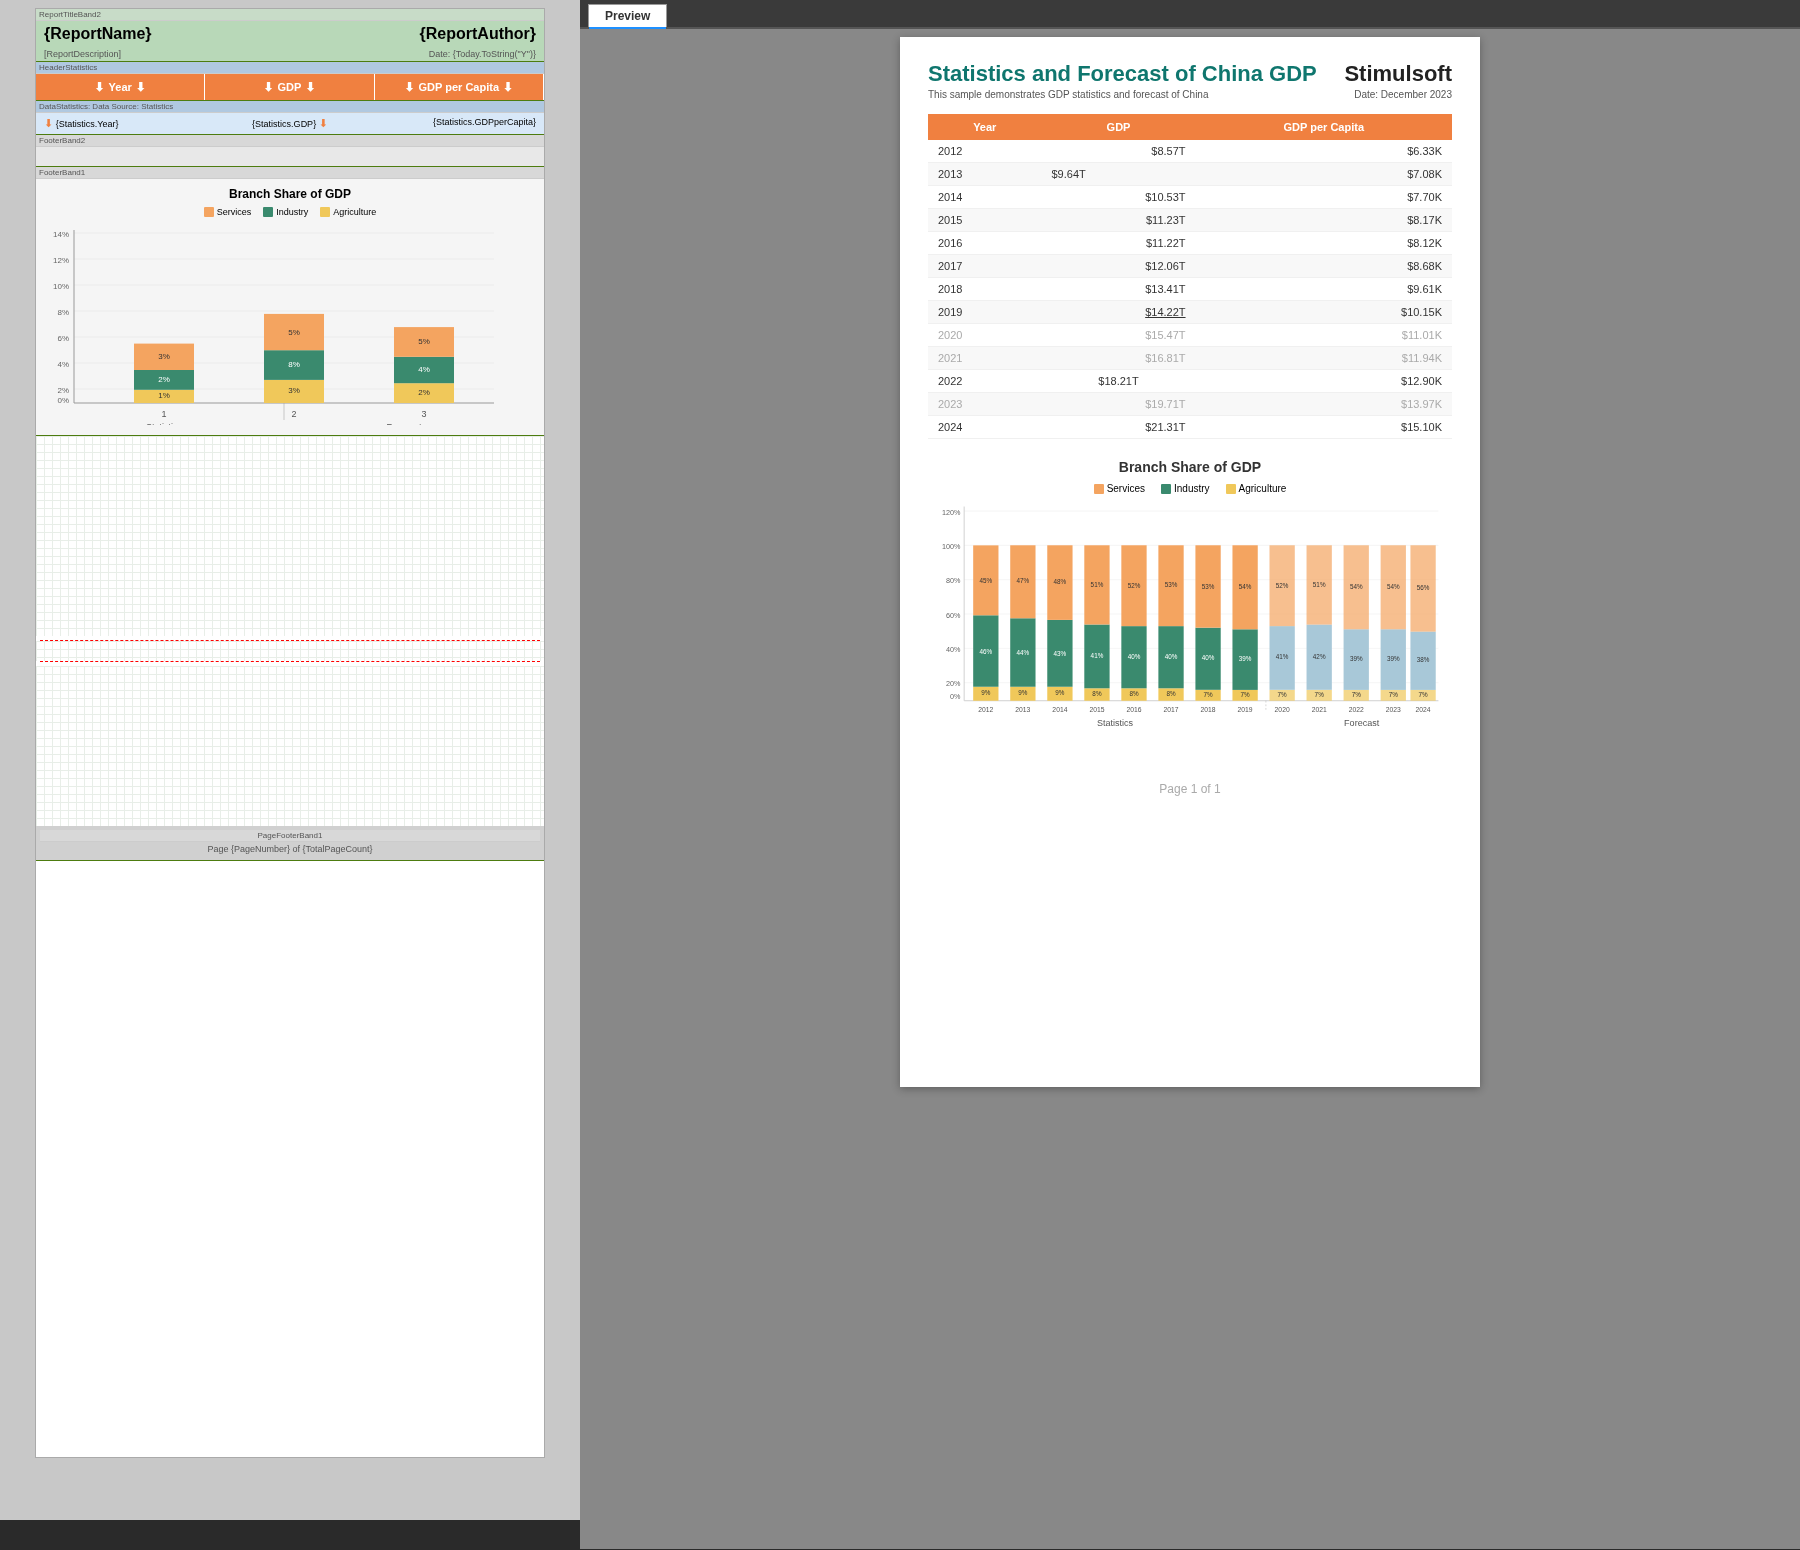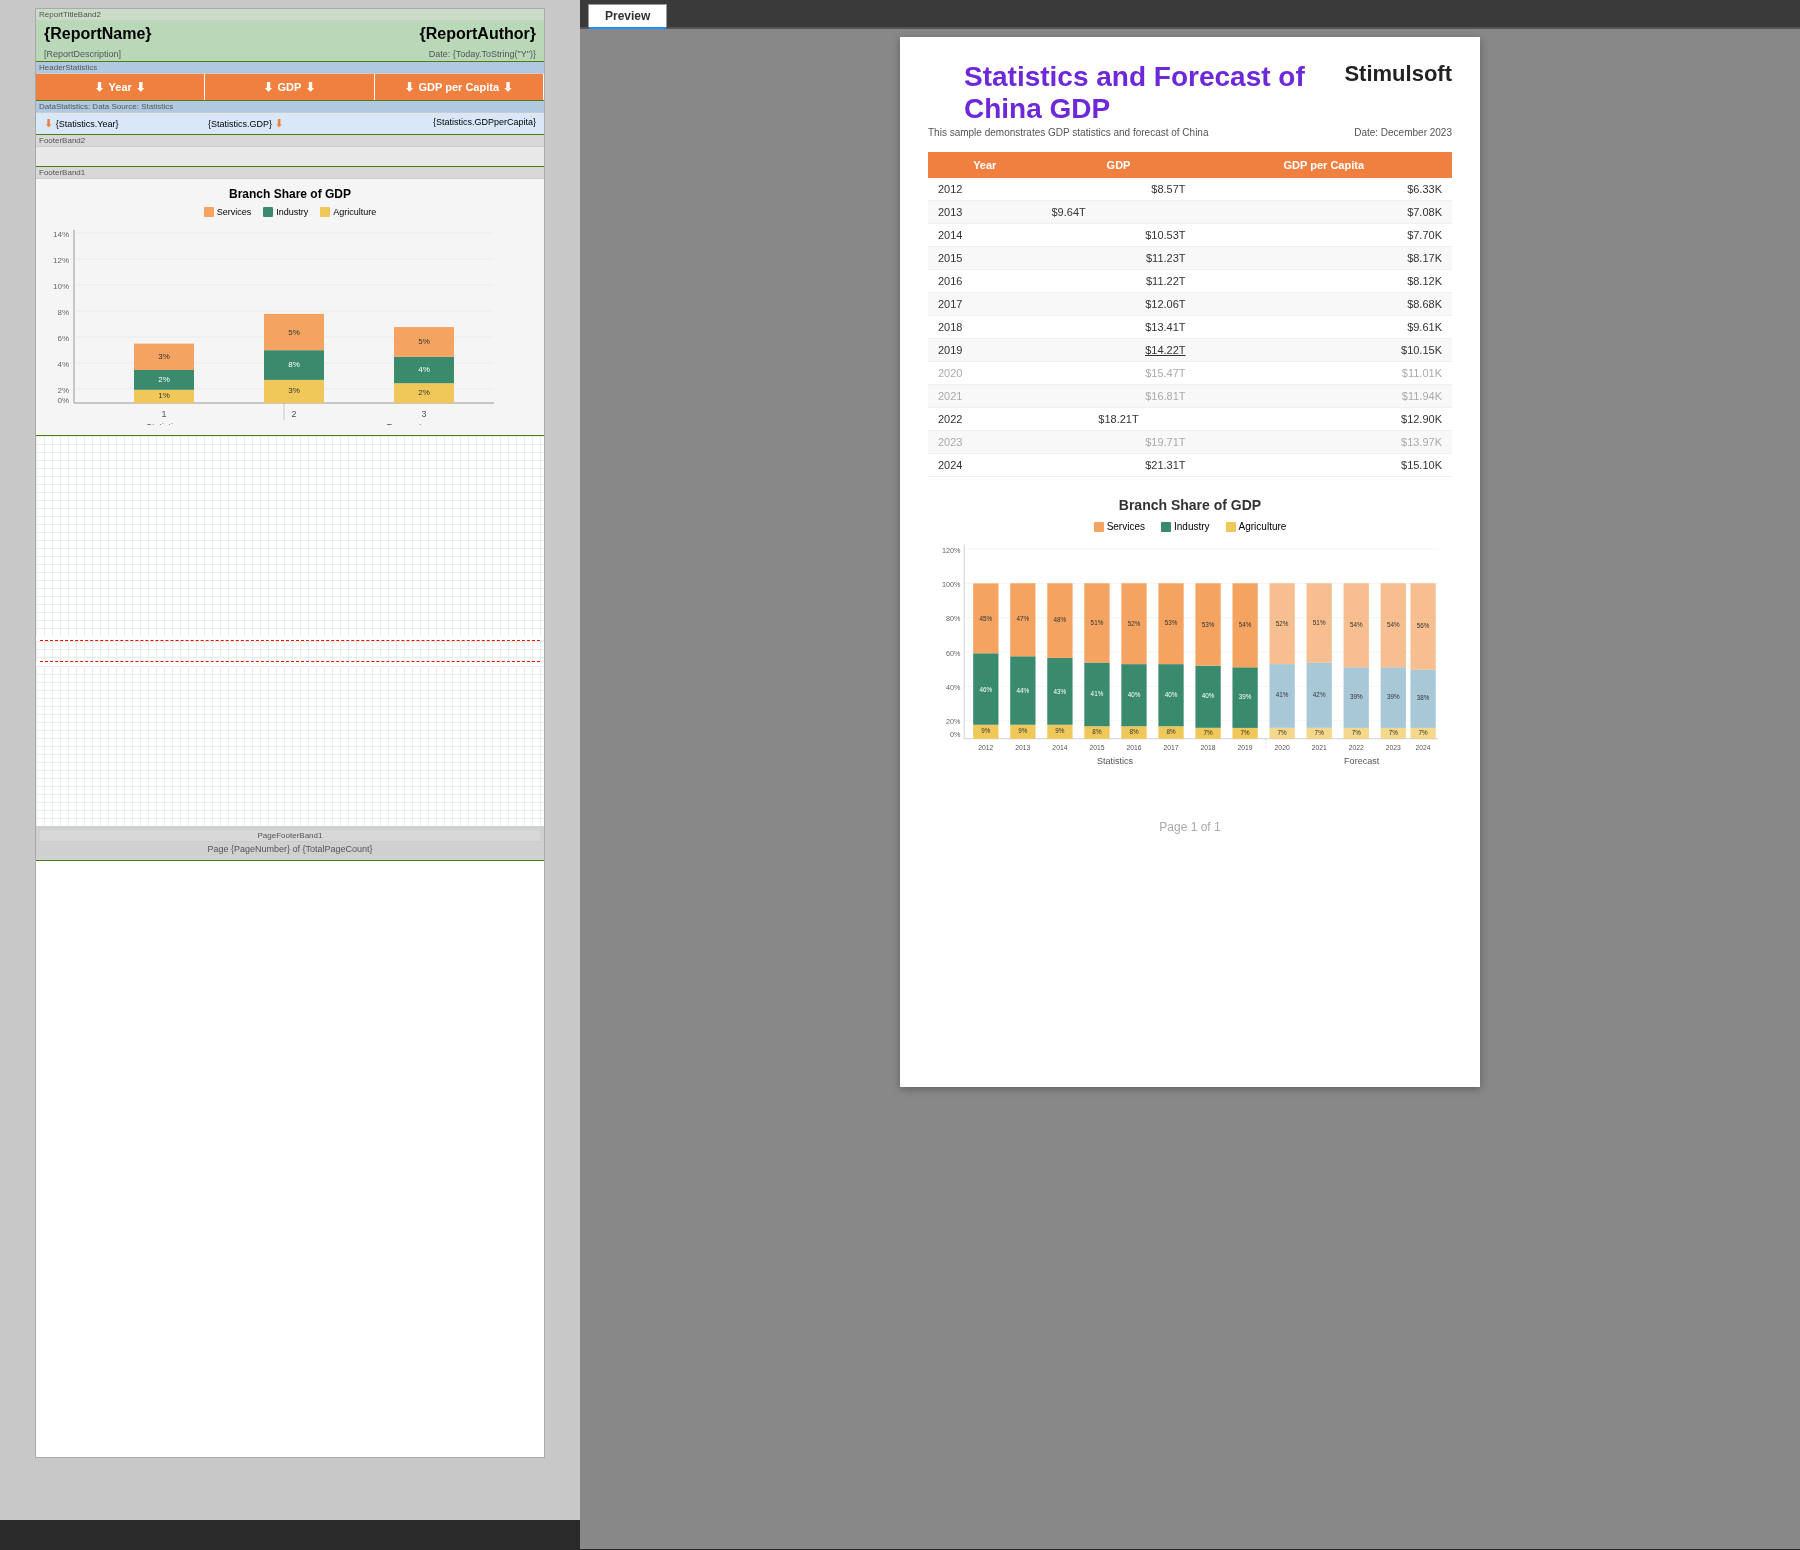--- a/index.html
+++ b/index.html
@@ -51,21 +51,21 @@
     .legend-item { display: flex; align-items: center; gap: 3px; }
     .legend-dot { width: 10px; height: 10px; border-radius: 1px; }
 
     .dashed-line { border-top: 1px dashed red; margin: 0 4px; }
 
     
     .preview-area { background: #888; padding: 8px; height: calc(1550px - 30px); overflow-y: auto; }
     .preview-page { background: #fff; width: 580px; margin: 0 auto; padding: 24px 28px; min-height: 1050px; box-shadow: 0 2px 8px rgba(0,0,0,0.3); }
 
     .preview-header { display: flex; justify-content: space-between; align-items: flex-start; margin-bottom: 2px; }
-    .preview-title { font-size: 28px; font-weight: bold; color: #6d28d9; margin-left: 36px; }
+    .preview-title { font-size: 22px; font-weight: bold; color: #0f766e; }
     .preview-brand { font-size: 22px; font-weight: bold; color: #222; }
     .preview-subtitle { font-size: 10px; color: #555; margin-bottom: 2px; }
     .preview-date { font-size: 10px; color: #555; text-align: right; }
     .preview-meta { display: flex; justify-content: space-between; margin-bottom: 12px; }
 
     
     .data-table { width: 100%; border-collapse: collapse; margin-bottom: 20px; font-size: 11px; }
     .data-table th { background: #f08040; color: white; padding: 7px 10px; text-align: center; font-weight: bold; }
     .data-table td { padding: 5px 10px; border-bottom: 1px solid #f0f0f0; }
     .data-table td:first-child { color: #333; }
@@ -126,21 +126,21 @@
         </div>
       </div>
 
       <div class="band data-band grid-bg">
         <div class="band-label blue">DataStatistics: Data Source: Statistics</div>
         <div class="data-row">
           <div class="data-cell">
             <span style="color:#f08040;font-size:11px;">⬇</span>
             <span>{Statistics.Year}</span>
           </div>
-          <div class="data-cell" style="">
+          <div class="data-cell" style="text-align:center;">
             <span>{Statistics.GDP}</span>
             <span style="color:#f08040;font-size:11px;">⬇</span>
           </div>
           <div class="data-cell" style="text-align:right;">
             <span>{Statistics.GDPperCapita}</span>
           </div>
         </div>
       </div>
 
       <div class="band footer-band2 grid-bg">

